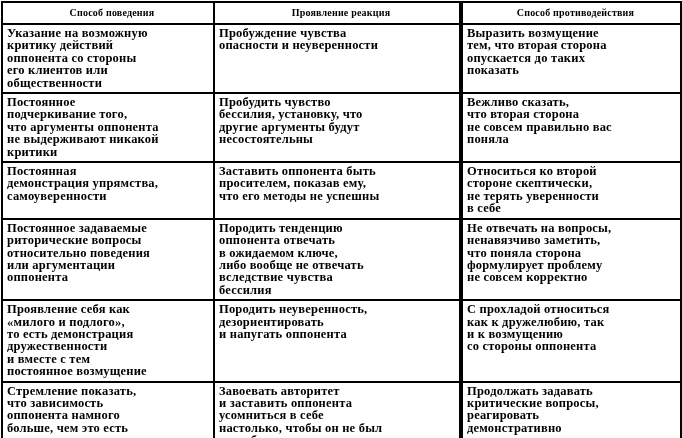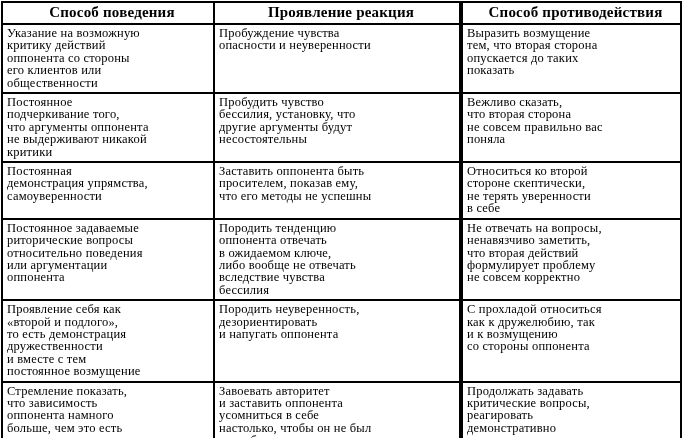--- a/index.html
+++ b/index.html
@@ -25,27 +25,27 @@
     margin: 1px 0 0 1px;
     border: 2px solid #000000;
     border-bottom: 5px solid #000000;
   }
   col.c1 { width: 212px; }
   col.c2 { width: 247px; }
   col.c3 { width: 220px; }
   th, td {
     border: 2px solid #000000;
     vertical-align: top;
-    font-weight: normal;
+    font-weight: bold;
     color: #000000;
     letter-spacing: 0.2px;
     overflow: hidden;
   }
   th {
-    font-size: 15px;
+    font-size: 10px;
     line-height: 15px;
     padding: 2px 2px 3px 10px;
     text-align: center;
     font-weight: bold;
   }
   td {
     font-size: 12.5px;
     line-height: 12.4px;
     padding: 2px 3px 3px 4px;
     text-align: left;
@@ -122,27 +122,27 @@
 или аргументации
 оппонента</td>
           <td class="cell-reaction">Породить тенденцию
 оппонента отвечать
 в ожидаемом ключе,
 либо вообще не отвечать
 вследствие чувства
 бессилия</td>
           <td class="cell-counteraction">Не отвечать на вопросы,
 ненавязчиво заметить,
-что вторая действий
+что поняла сторона
 формулирует проблему
 не совсем корректно</td>
         </tr>
         <tr>
           <td class="cell-behavior">Проявление себя как
-«второй и подлого»,
+«милого и подлого»,
 то есть демонстрация
 дружественности
 и вместе с тем
 постоянное возмущение</td>
           <td class="cell-reaction">Породить неуверенность,
 дезориентировать
 и напугать оппонента</td>
           <td class="cell-counteraction">С прохладой относиться
 как к дружелюбию, так
 и к возмущению

